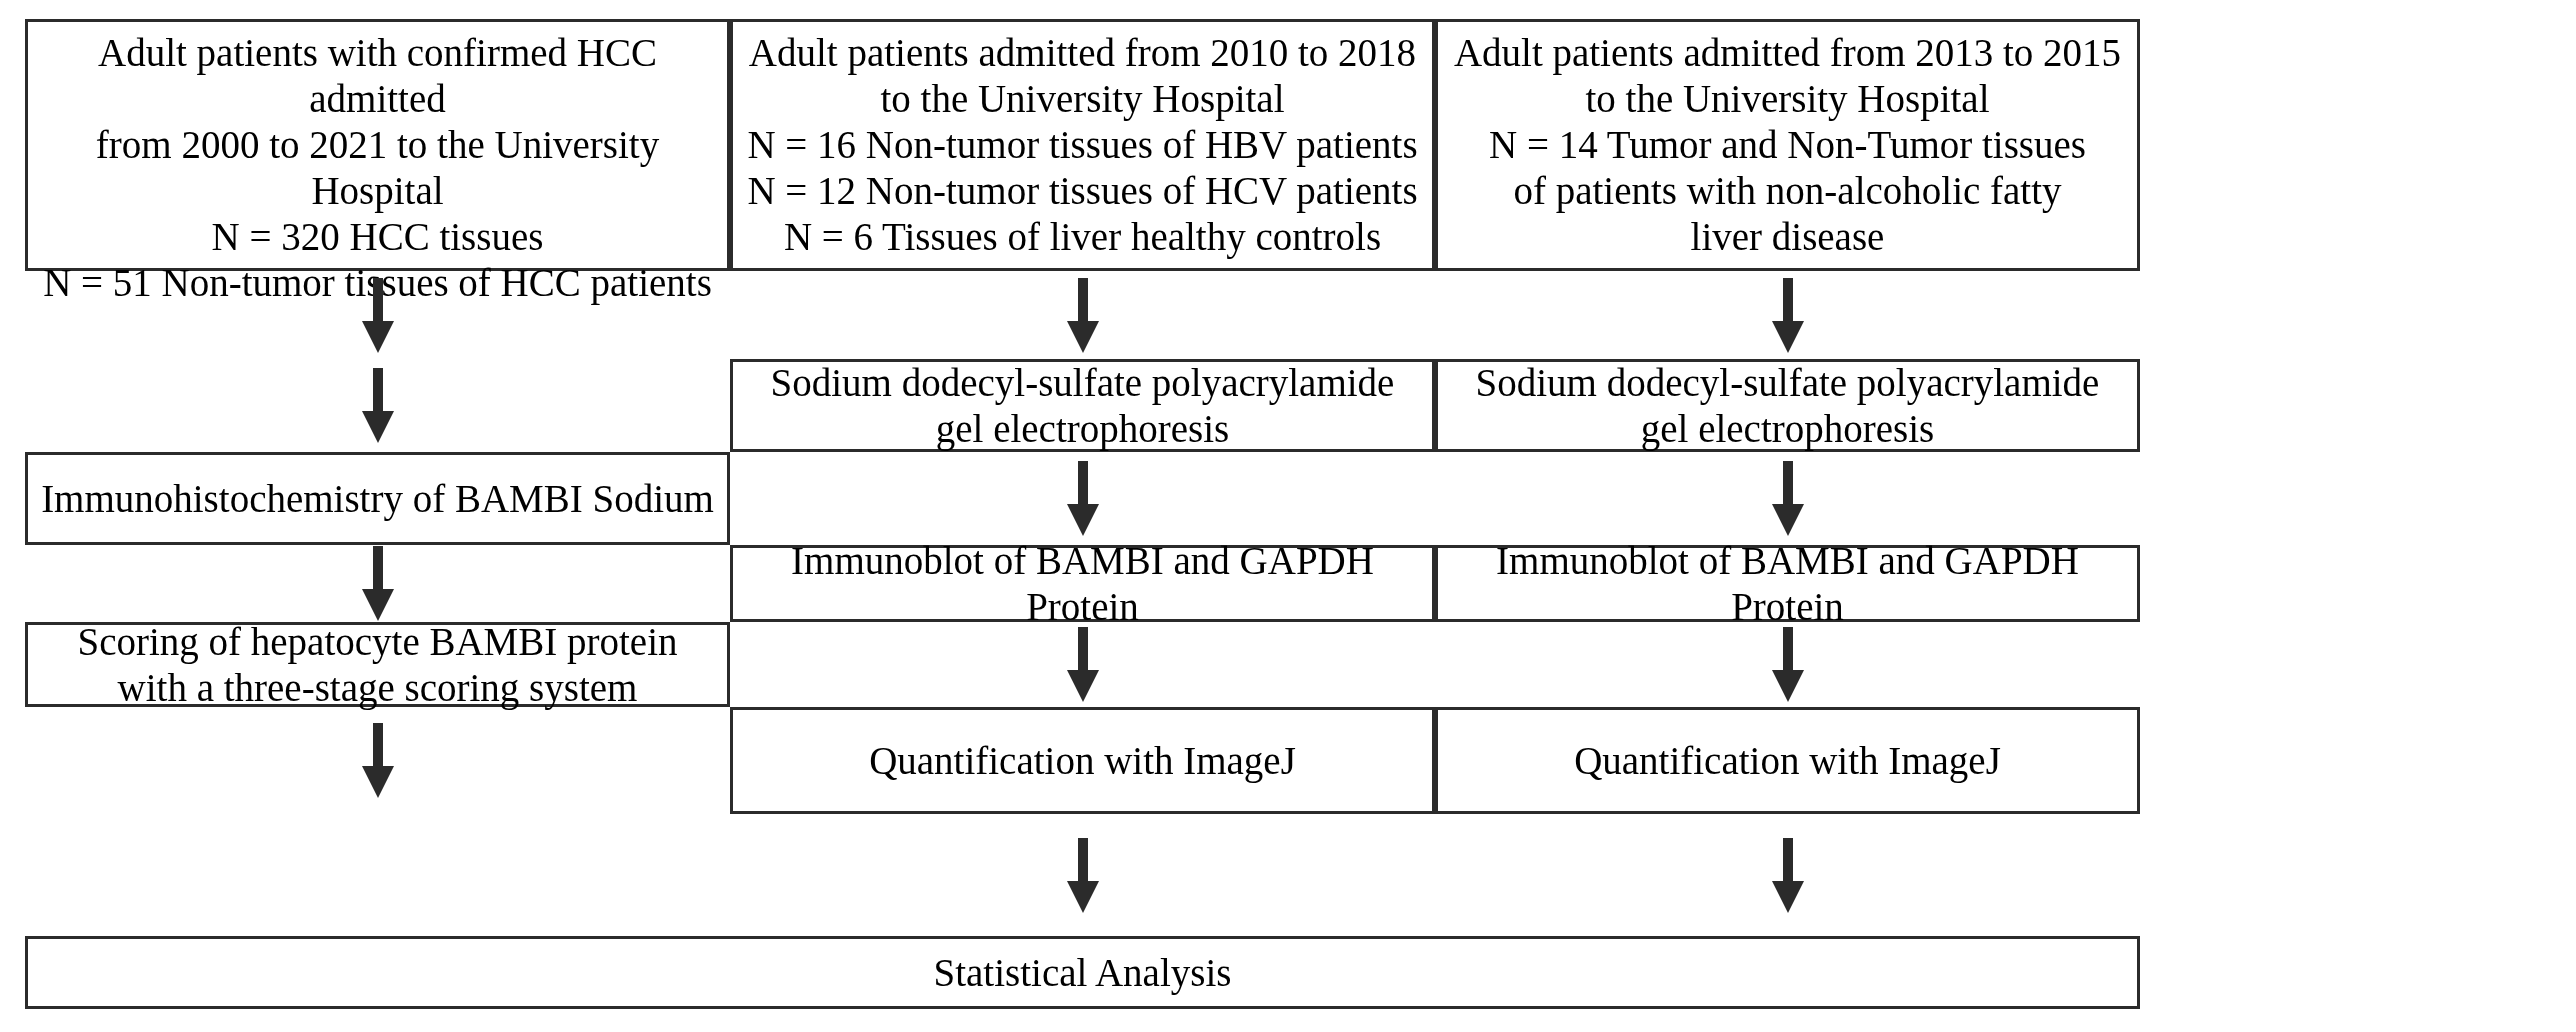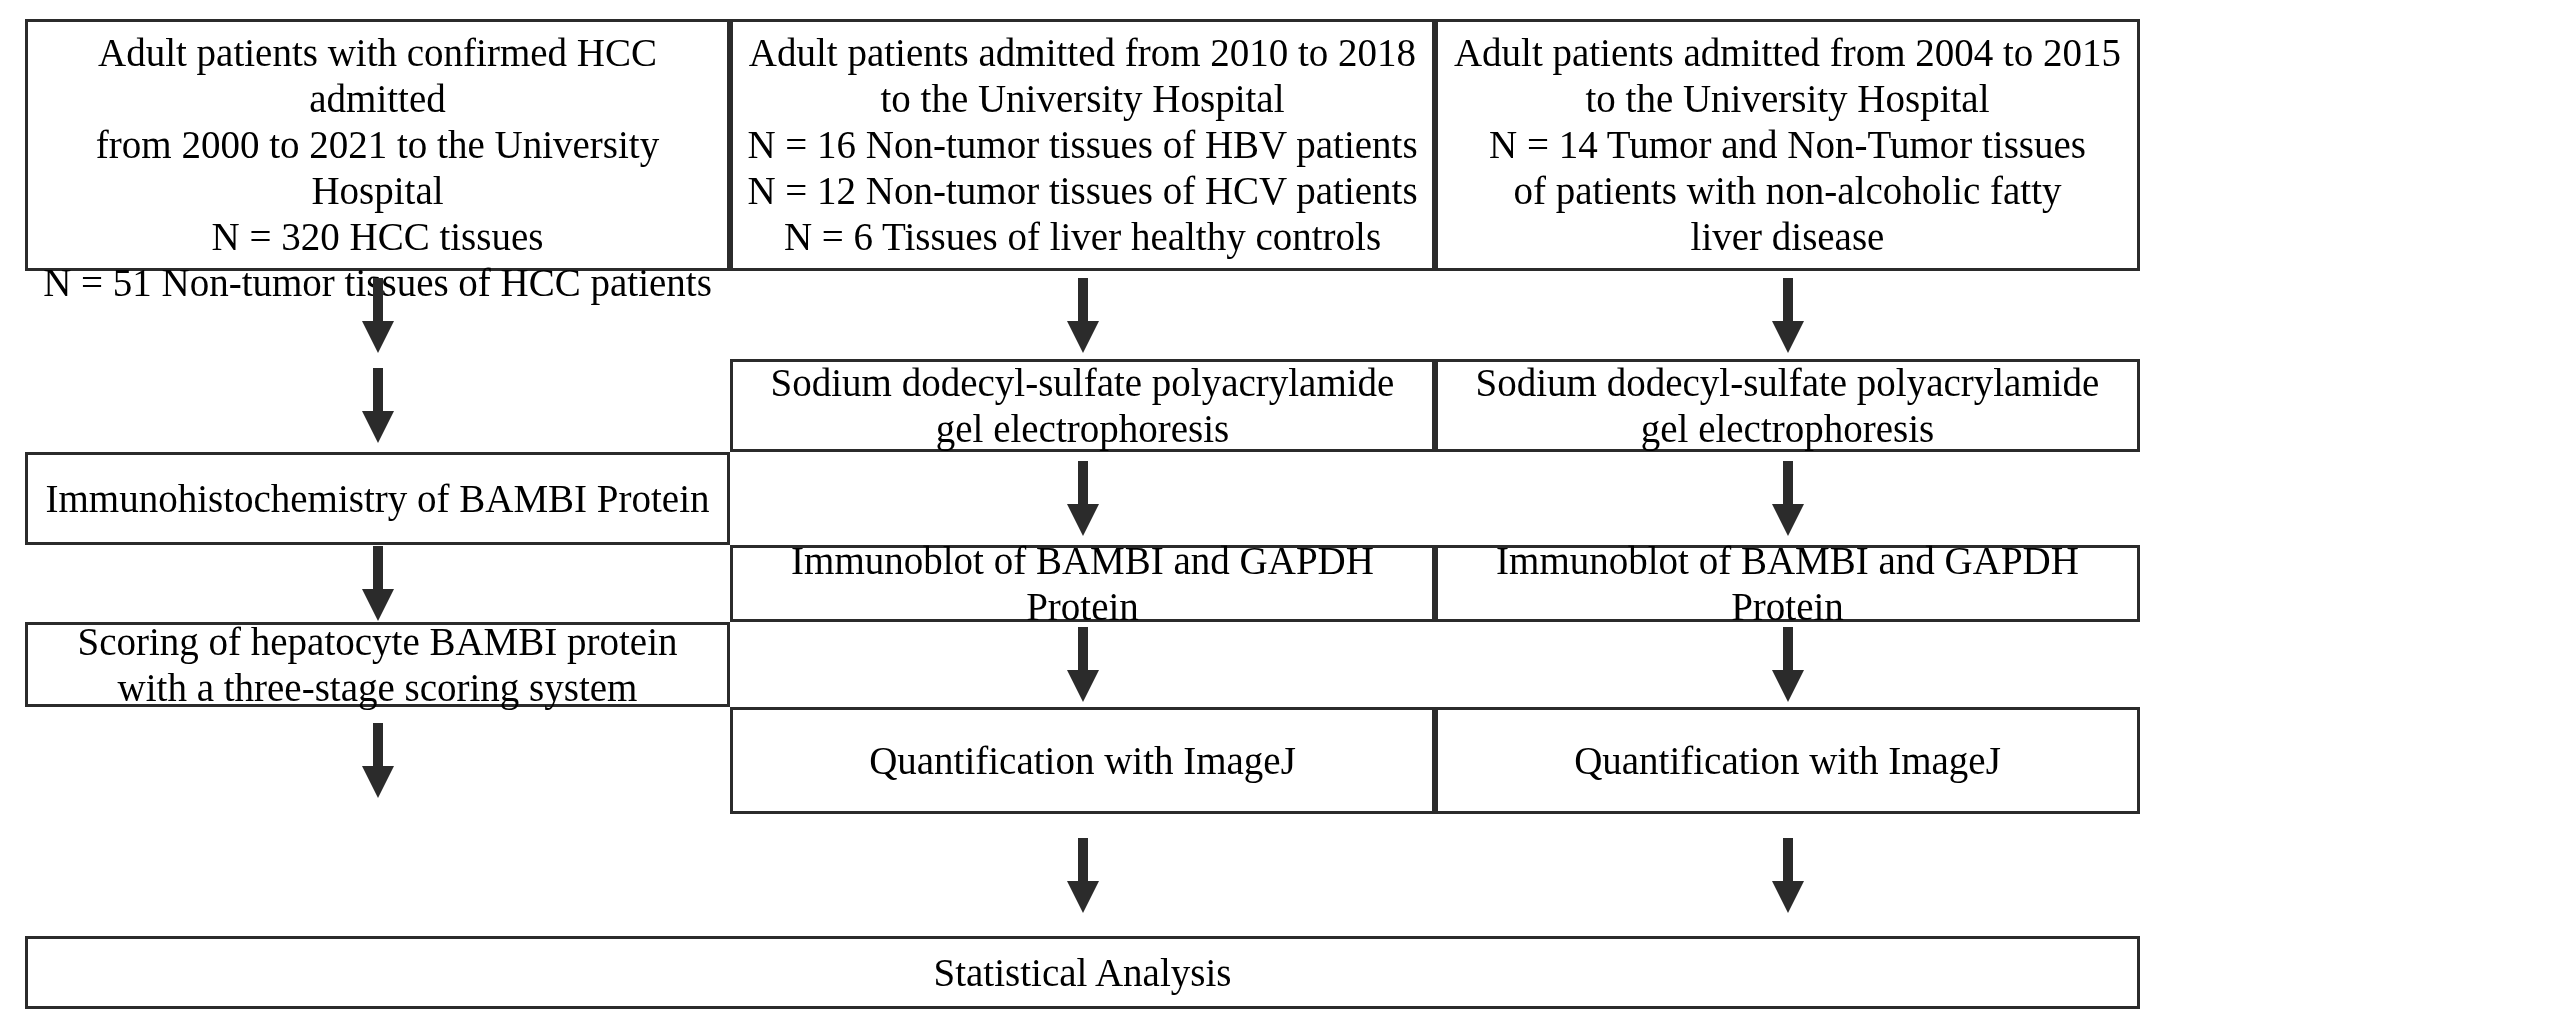--- a/index.html
+++ b/index.html
@@ -93,21 +93,21 @@
           <div class="arrow-head"></div>
         </div>
       </div>
       <div class="arrow-cell">
         <div class="arrow">
           <div class="arrow-stem"></div>
           <div class="arrow-head"></div>
         </div>
       </div>
       <div class="box">
-        <div class="box-text">Immunohistochemistry of BAMBI Protein</div>
+        <div class="box-text">Immunohistochemistry of BAMBI Sodium</div>
       </div>
       <div class="arrow-cell">
         <div class="arrow">
           <div class="arrow-stem"></div>
           <div class="arrow-head"></div>
         </div>
       </div>
       <div class="box">
         <div class="box-text">Scoring of hepatocyte BAMBI protein
 with a three-stage scoring system</div>
@@ -159,21 +159,21 @@
       <div class="arrow-cell">
         <div class="arrow">
           <div class="arrow-stem"></div>
           <div class="arrow-head"></div>
         </div>
       </div>
     </div>
 
     <div class="col">
       <div class="box top-align">
-        <div class="box-text">Adult patients admitted from 2004 to 2015
+        <div class="box-text">Adult patients admitted from 2013 to 2015
 to the University Hospital
 N = 14 Tumor and Non-Tumor tissues
 of patients with non-alcoholic fatty
 liver disease</div>
       </div>
       <div class="arrow-cell">
         <div class="arrow">
           <div class="arrow-stem"></div>
           <div class="arrow-head"></div>
         </div>

